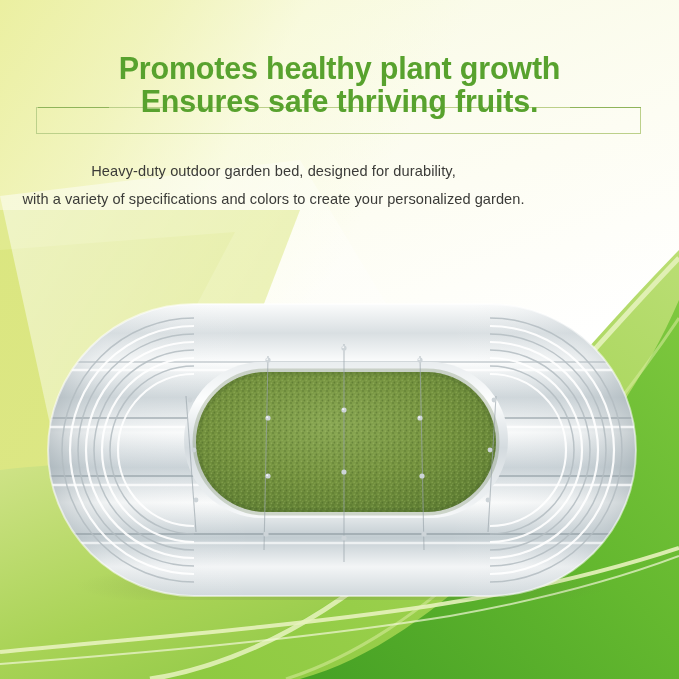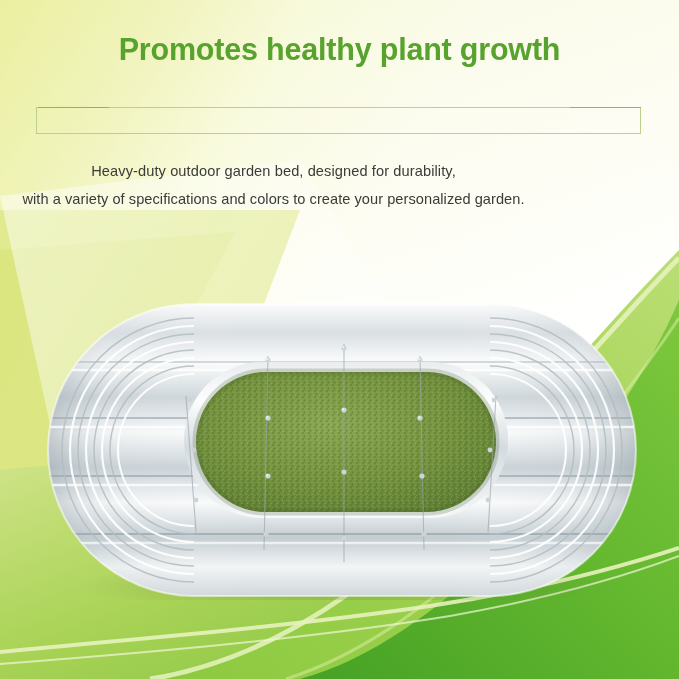--- a/index.html
+++ b/index.html
@@ -50,21 +50,21 @@
 
   
   .header{position:absolute;left:0;top:0;width:679px;}
   .title{
     text-align:center;
     color:#58a22e;
     font-weight:bold;
     font-size:30.5px;
     line-height:33px;
     letter-spacing:-.2px;
-    padding-top:33px;
+    padding-top:52px;
     position:relative;z-index:6;
   }
   .title .l2{display:block;}
 
   
   .frame{
     position:absolute;
     left:36px;top:107px;
     width:605px;height:27px;
     border:1px solid #bcd08a;
@@ -147,20 +147,21 @@
       <path d="M679,318 C624,400 560,476 488,548 C424,612 352,658 286,679" fill="none" stroke="#d9ec9e" stroke-width="3" opacity=".55"></path>
 
       <path d="M0,652 C120,640 280,628 430,606 C520,592 600,574 679,548" fill="none" stroke="#e7f2bd" stroke-width="4" opacity=".9"></path>
       <path d="M0,664 C130,654 300,640 450,616 C540,600 615,580 679,556" fill="none" stroke="#f1f7d6" stroke-width="2" opacity=".7"></path>
     </svg>
   </div>
 
   <div class="header">
     <div class="title">
       <span class="l1">Promotes healthy plant growth</span>
+      <span class="l2">Ensures safe thriving fruits.</span>
     </div>
   </div>
 
   <div class="frame"></div>
   <div class="frame-line left"></div>
   <div class="frame-line right"></div>
 
   <div class="subtitle">
     <span class="s1">Heavy-duty outdoor garden bed, designed for durability,</span>
     <span class="s2">with a variety of specifications and colors to create your personalized garden.</span>

